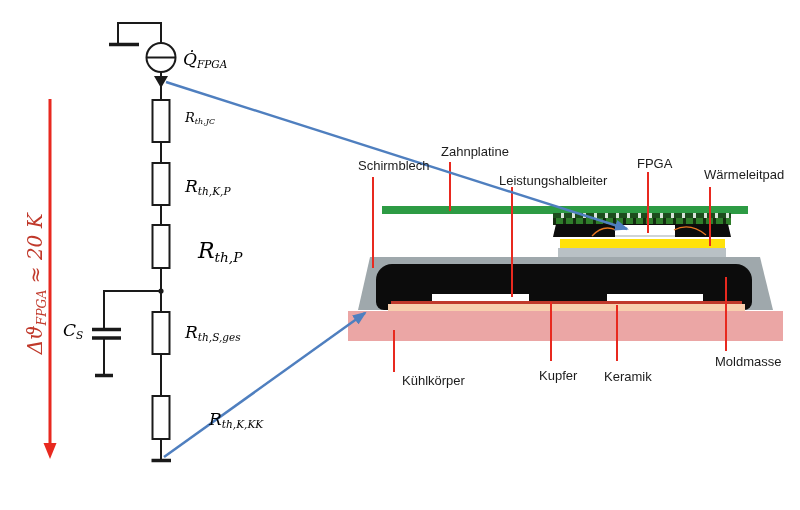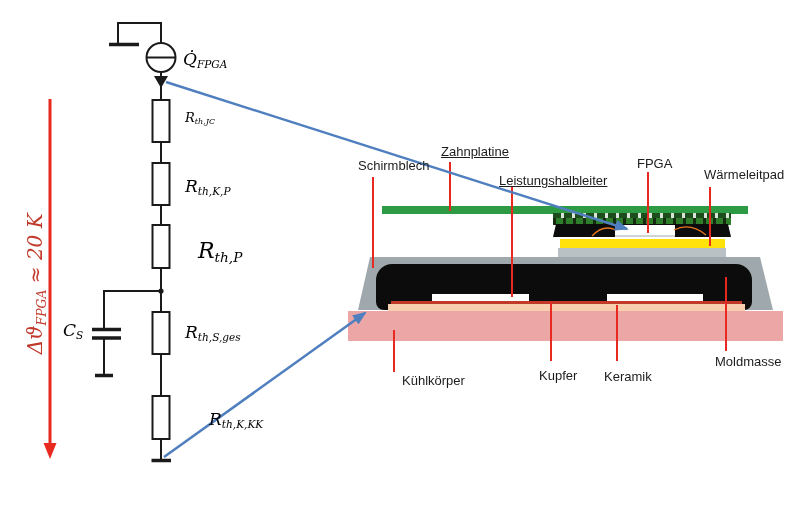--- a/index.html
+++ b/index.html
@@ -147,22 +147,22 @@
     <span>R</span><sub>th,K,KK</sub>
   </div>
   <div class="math" style="left:63px;top:320px;font-size:17px;">
     <span>C</span><sub>S</sub>
   </div>
   <div class="math red-math" id="delta-label">
     <span>Δϑ</span><sub>FPGA</sub><span> ≈ 20 K</span>
   </div>
 
   <div class="part-label" style="left:358px;top:158px;">Schirmblech</div>
-  <div class="part-label" style="left:441px;top:144px;text-decoration:underline;">Zahnplatine</div>
-  <div class="part-label" style="left:499px;top:173px;text-decoration:underline;">Leistungshalbleiter</div>
+  <div class="part-label" style="left:441px;top:144px;">Zahnplatine</div>
+  <div class="part-label" style="left:499px;top:173px;">Leistungshalbleiter</div>
   <div class="part-label" style="left:637px;top:156px;">FPGA</div>
   <div class="part-label" style="left:704px;top:167px;">Wärmeleitpad</div>
   <div class="part-label" style="left:402px;top:373px;">Kühlkörper</div>
   <div class="part-label" style="left:539px;top:368px;">Kupfer</div>
   <div class="part-label" style="left:604px;top:369px;">Keramik</div>
   <div class="part-label" style="left:715px;top:354px;">Moldmasse</div>
 
 </div>
 
 </body></html>

